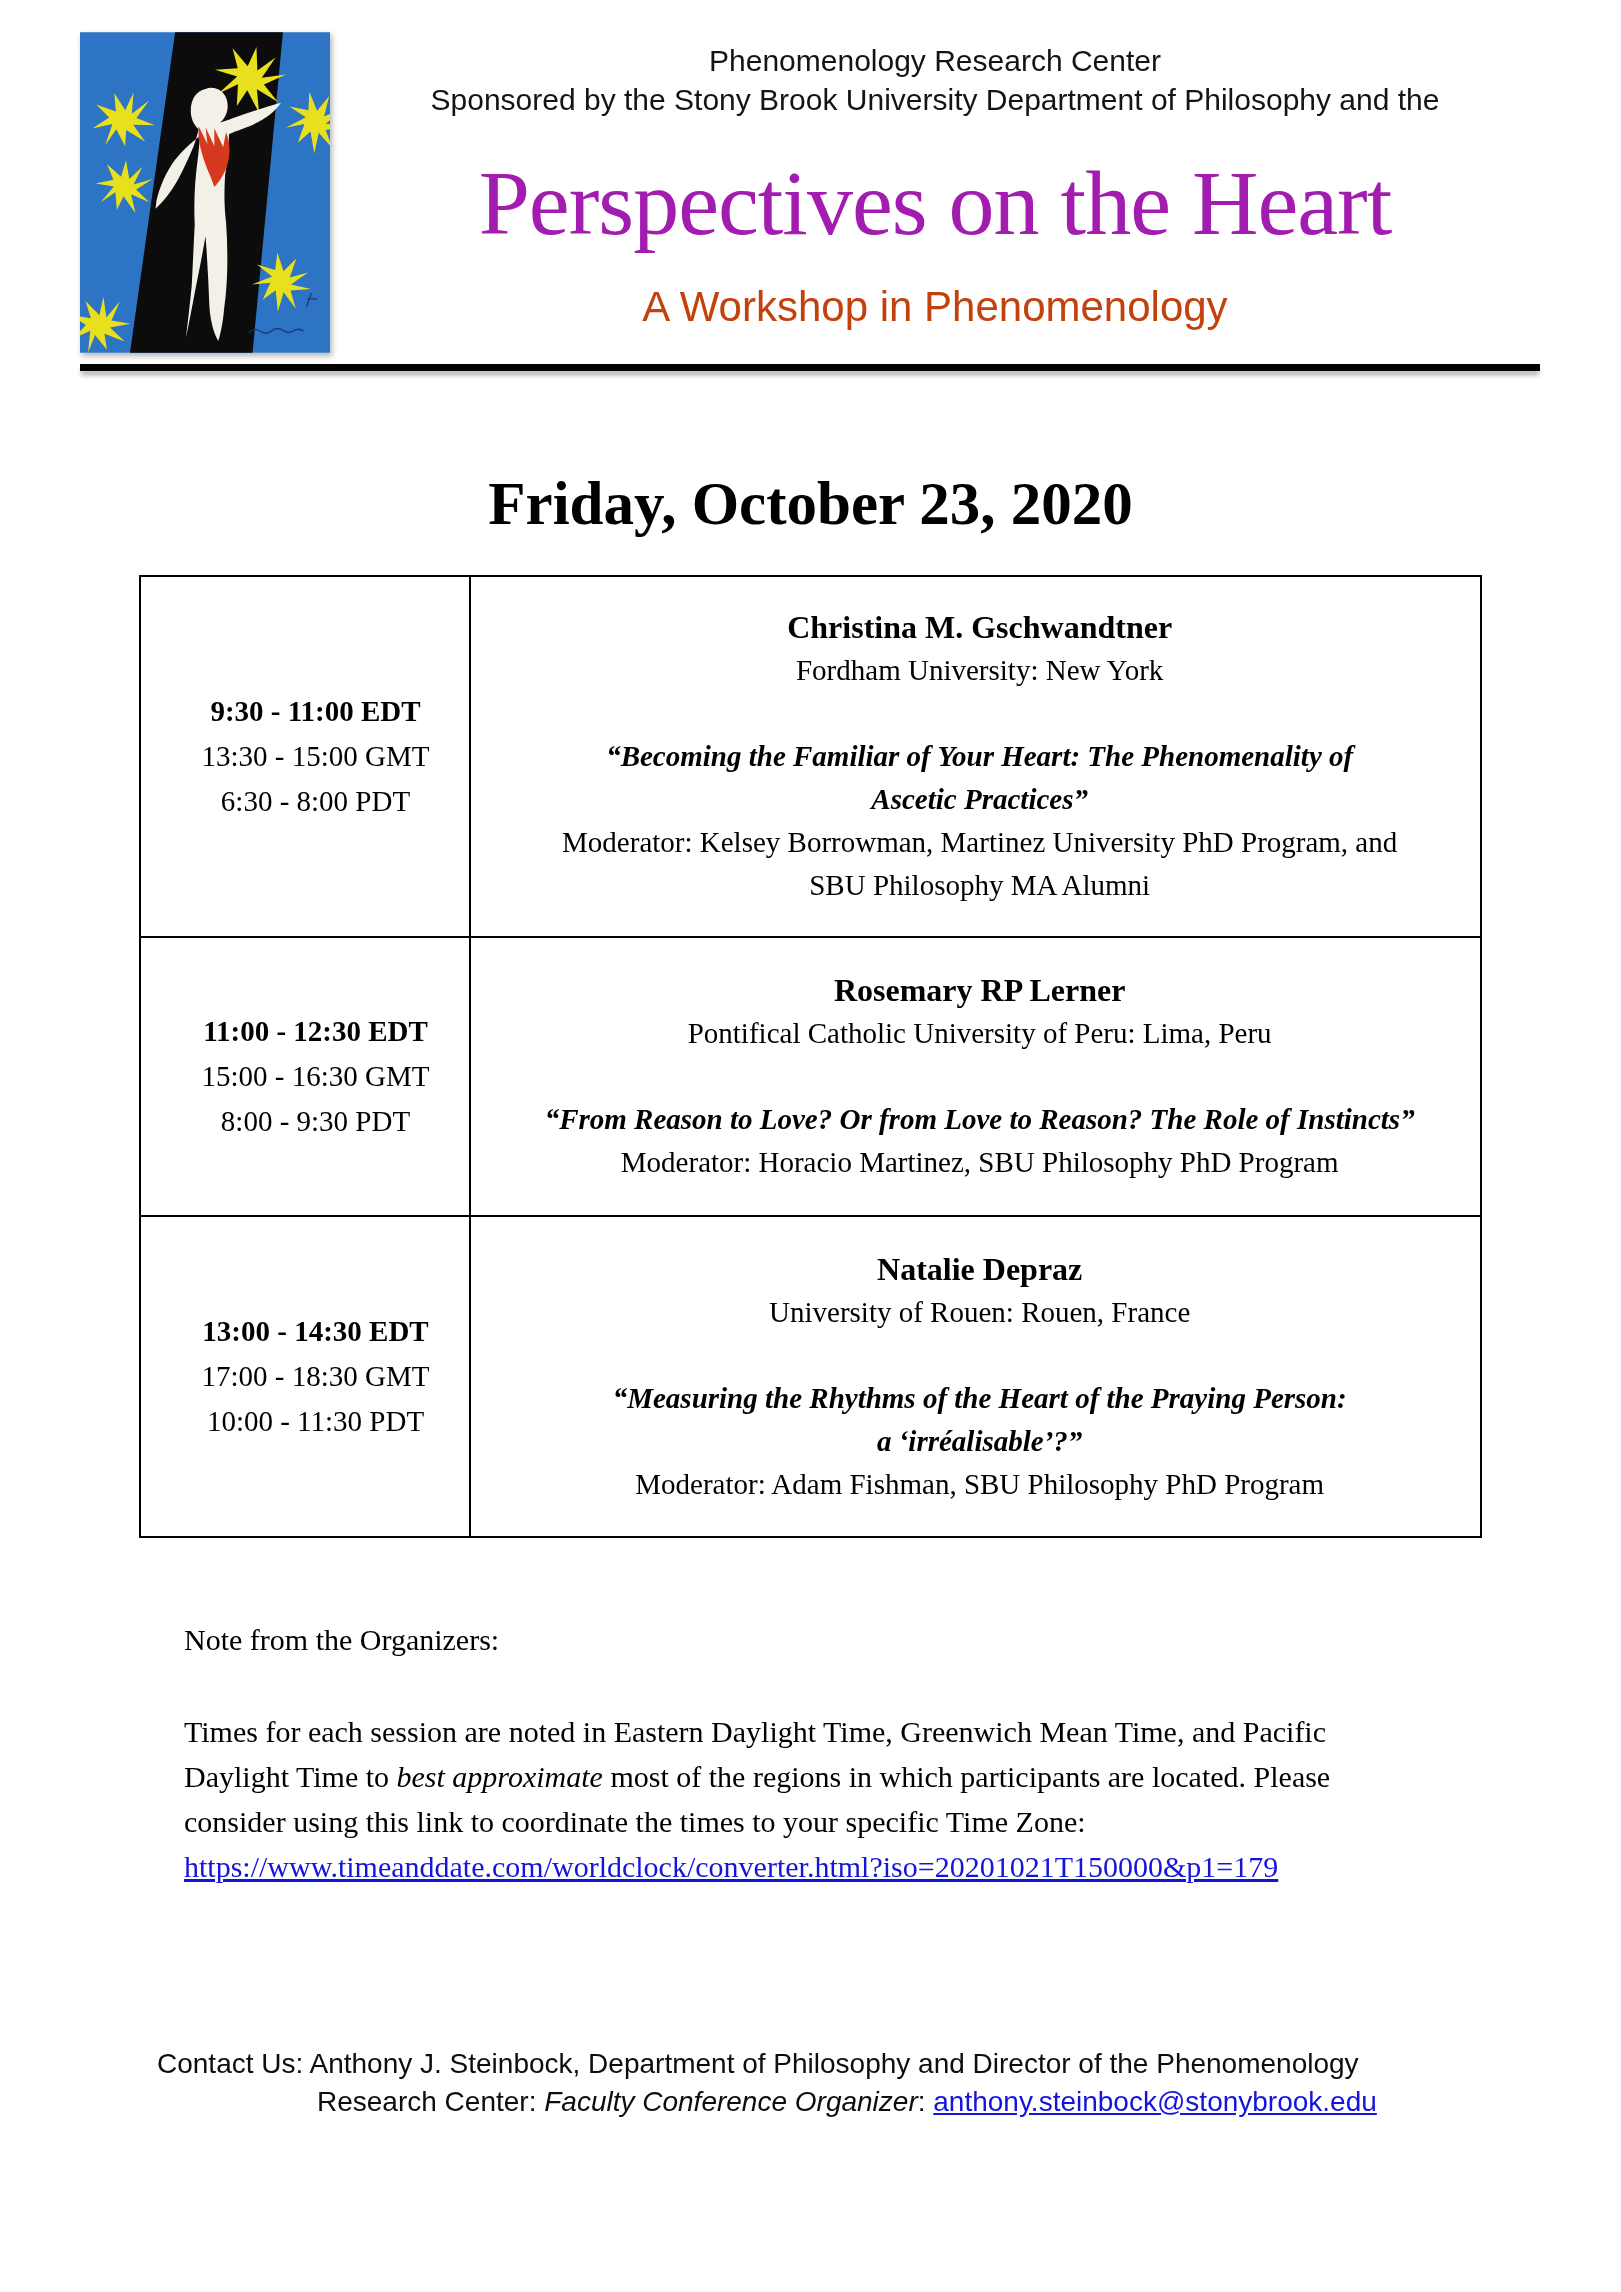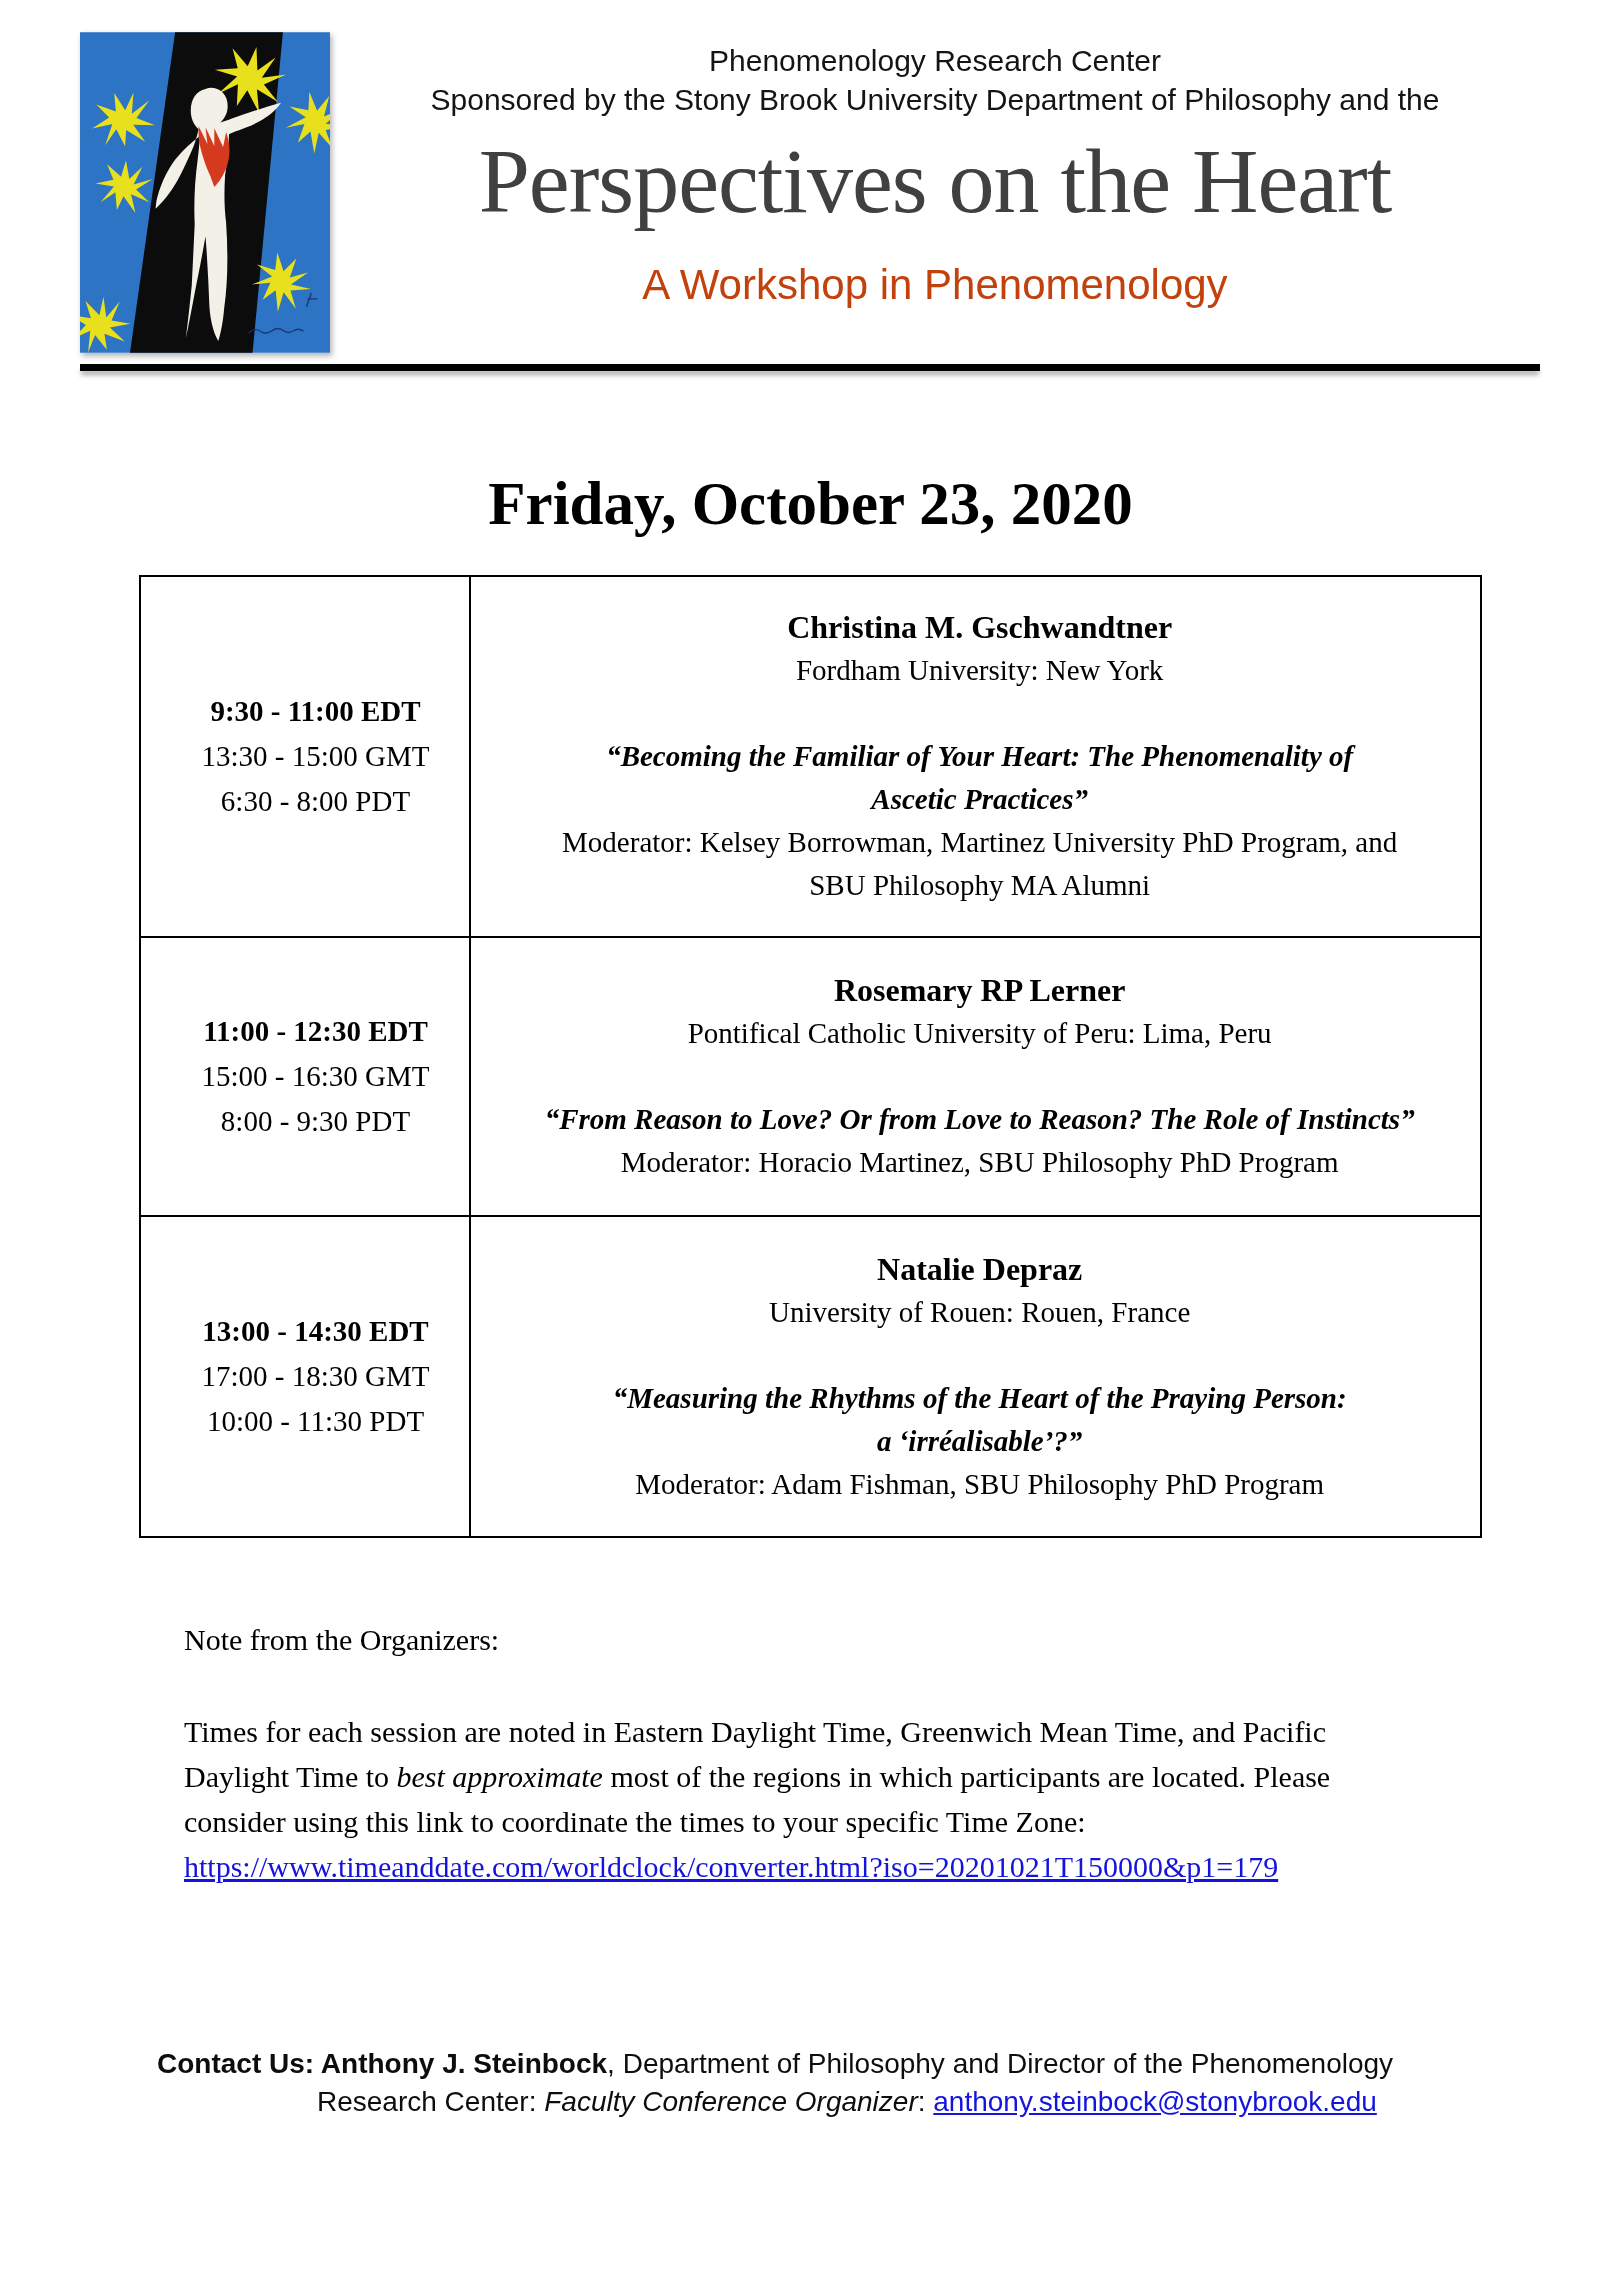--- a/index.html
+++ b/index.html
@@ -13,21 +13,21 @@
   .artwork {
     position:absolute; left:80px; top:32px; width:250px; height:321px;
     box-shadow:2px 2.9px 5.9px rgba(0,0,0,.30);
   }
   .header-text { position:absolute; left:330px; top:41px; width:1210px; text-align:center; }
   .sponsor {
     font-family:"Liberation Sans","DejaVu Sans",sans-serif;
     font-size:30px; line-height:39px; color:#141414; white-space:nowrap;
   }
   .title {
-    font-size:92px; line-height:98px; margin-top:13px; color:#404040;
+    font-size:92px; line-height:98px; margin-top:35px; color:#a21caf;
     font-weight:400; letter-spacing:-1px; white-space:nowrap;
   }
   .subtitle {
     font-family:"Liberation Sans","DejaVu Sans",sans-serif;
     font-size:42px; margin-top:31px; color:#c2410c; white-space:nowrap;
   }
   .rule {
     position:absolute; left:80px; top:364px; width:1460px; height:6.9px;
     background:#020202; box-shadow:0 4.9px 4.9px -1px rgba(0,0,0,.35);
   }
@@ -61,21 +61,21 @@
   .link { color:#1414dd; text-decoration:underline; cursor:pointer; }
 
   
   .contact {
     position:absolute; left:157px; top:2045px; width:1333px;
     font-family:"Liberation Sans","DejaVu Sans",sans-serif;
     font-size:28px; line-height:38px; color:#0d0d0d;
   }
   .contact-line { white-space:nowrap; }
   .contact-line.indent { margin-left:160px; }
-  .b { font-weight:700; } .i { font-style:italic; }
+  .b { font-weight:400; } .i { font-style:italic; }
 </style>
 </head>
 <body>
 
 <div class="page">
 
   <svg class="artwork" viewBox="0 0 255 327" aria-hidden="true">
     <rect width="255" height="327" fill="#2e74c4"></rect>
     <polygon points="97,0 207,0 176,327 51,327" fill="#0c0c0c"></polygon>
     <defs>

